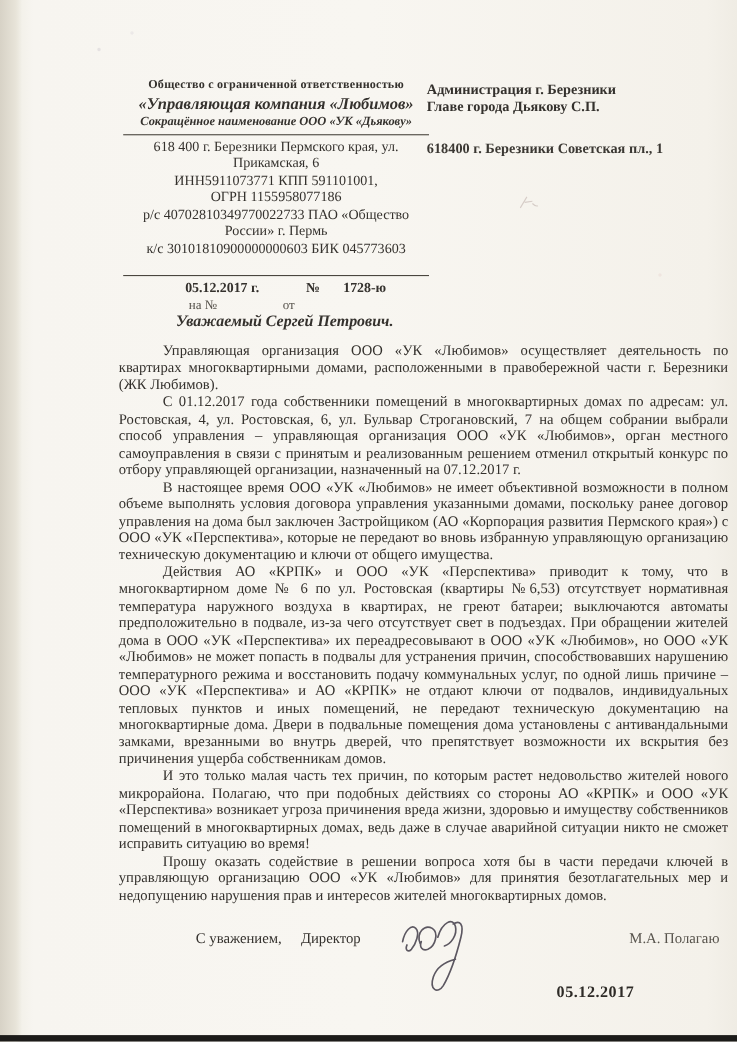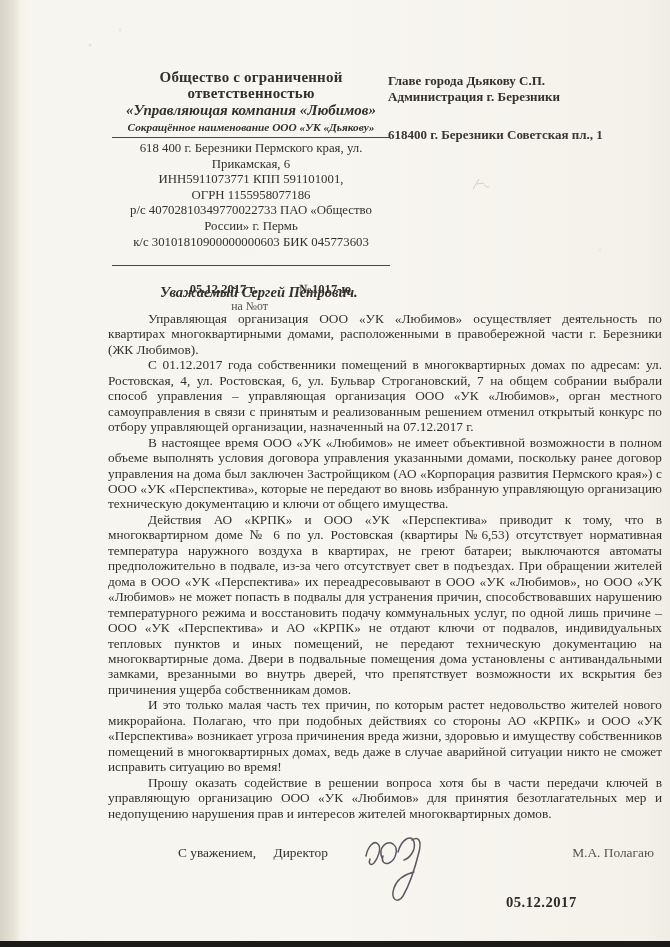--- a/index.html
+++ b/index.html
@@ -16,27 +16,27 @@
     overflow:hidden;
     font-family:"Liberation Serif","DejaVu Serif",serif;
     color:#34312d;
   }
   .edge-left{position:absolute;left:0;top:0;width:20px;height:100%;
     background:linear-gradient(90deg,#d7d2c6,#e7e3d8 70%,rgba(231,227,216,0));}
   .edge-bottom{position:absolute;left:0;bottom:0;width:100%;height:6px;background:#1c1b19;}
 
   
   .sender{position:absolute;left:112px;top:70px;width:278px;text-align:center;line-height:15.5px;}
-  .sender .org-type{font-weight:bold;font-size:15px;letter-spacing:.2px;}
+  .sender .org-type{font-weight:bold;font-size:11px;letter-spacing:.2px;}
   .sender .org-name{font-weight:bold;font-style:italic;font-size:15px;margin-top:2px;}
   .sender .short-name{font-weight:bold;font-style:italic;font-size:11.3px;margin-top:1px;
     padding-bottom:2px;border-bottom:1.4px solid #4a463f;}
   .sender .addr{font-size:12.8px;margin-top:3px;line-height:15.6px;}
-  .ref-block{margin-top:15px;border-top:1.6px solid #4a463f;padding-top:16px;
-    font-size:12.6px;font-weight:bold;text-align:right;}
+  .ref-block{margin-top:15px;border-top:1.6px solid #4a463f;padding-top:3px;
+    font-size:12.6px;font-weight:bold;text-align:center;}
   .ref-row1{display:flex;padding-left:35px;}
   .ref-row1 .ref-date{width:110px;}
   .ref-row1 .ref-no-sign{width:55px;}
   .ref-row2{display:flex;font-weight:normal;font-size:11.8px;color:#55514a;margin-top:1px;}
   .ref-row2 .na-no{width:145px;padding-left:0;}
   .recipient{position:absolute;left:388px;top:73px;width:272px;font-size:13px;line-height:16px;font-weight:bold;}
   .recipient .rec-address{margin-top:22px;font-weight:600;color:#3b3833;}
 
   
   .faint-mark{position:absolute;left:470px;top:176px;opacity:.5;}
@@ -71,32 +71,32 @@
       <div>ИНН5911073771 КПП 591101001,</div>
       <div>ОГРН 1155958077186</div>
       <div>р/с 40702810349770022733 ПАО «Общество</div>
       <div>России» г. Пермь</div>
       <div>к/с 30101810900000000603 БИК 045773603</div>
     </div>
     <div class="ref-block">
       <div class="ref-row1">
         <span class="ref-date">05.12.2017 г.</span>
         <span class="ref-no-sign">№</span>
-        <span class="ref-number">1017-ю</span>
+        <span class="ref-number">1728-ю</span>
       </div>
       <div class="ref-row2">
         <span class="na-no">на №</span>
         <span class="ot">от</span>
       </div>
     </div>
   </div>
 
   <div class="recipient">
+    <div>Администрация г. Березники</div>
     <div>Главе города Дьякову С.П.</div>
-    <div>Администрация г. Березники</div>
     <div class="rec-address">618400 г. Березники Советская пл., 1</div>
   </div>
 
   <svg class="faint-mark" width="22" height="18" viewBox="0 0 22 18">
     <path d="M3,13 L9,3 M7,8 L14,7 M14,9 Q17,12 19,11" fill="none" stroke="#b6a6a2" stroke-width="1"></path>
   </svg>
 
   <div class="salutation">Уважаемый Сергей Петрович.</div>
 
   <div class="letter-body">

